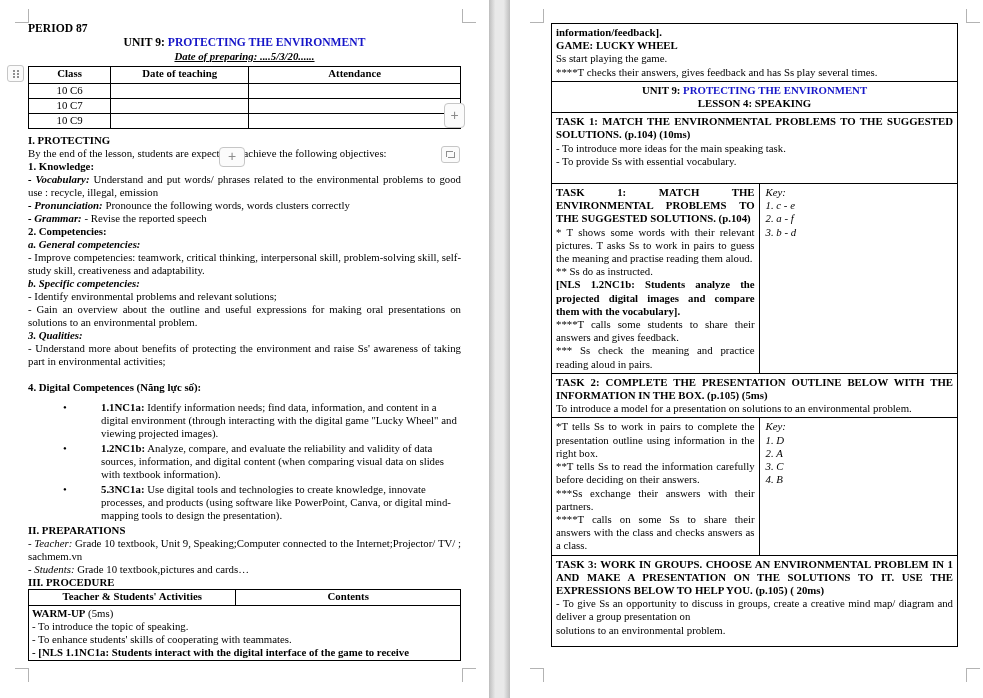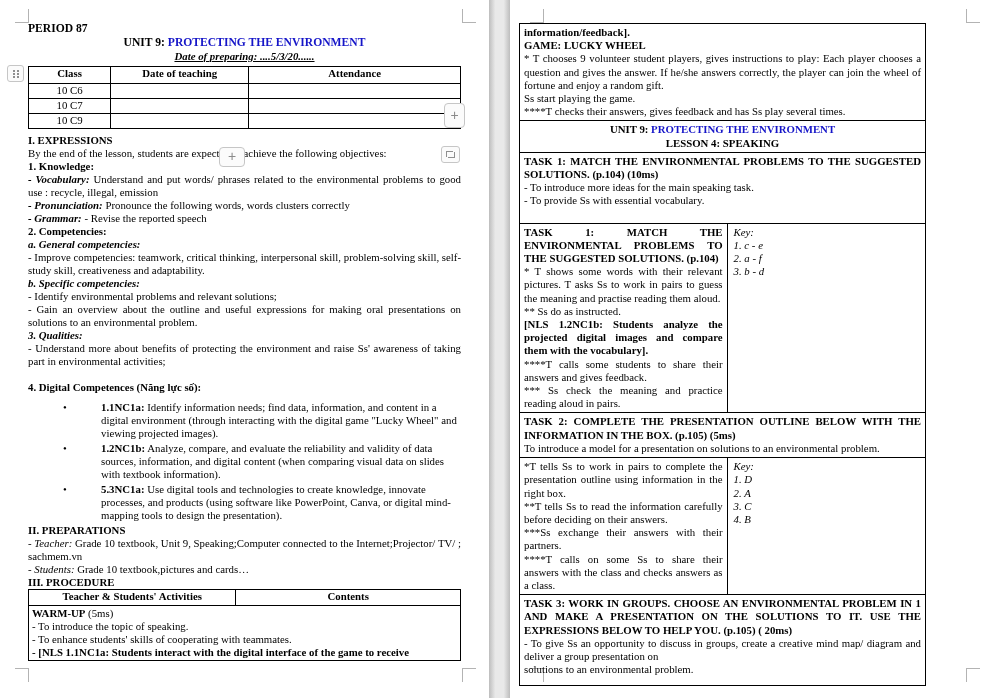--- a/index.html
+++ b/index.html
@@ -50,21 +50,21 @@
   .plus-below{left:219px;top:147px;width:26px;height:20px;}
   .handle-btn{left:7px;top:65px;width:17px;height:17px;border-radius:3px;}
   .handle-btn .dots{position:absolute;left:5px;top:4px;width:2px;height:2px;background:#8f8f8f;
     box-shadow:4px 0 0 #8f8f8f,0 3px 0 #8f8f8f,4px 3px 0 #8f8f8f,0 6px 0 #8f8f8f,4px 6px 0 #8f8f8f;}
   .resize-btn{left:441px;top:146px;width:19px;height:17px;border-radius:3px;}
   .resize-btn .c1{position:absolute;left:4px;top:4px;width:6px;height:5px;
     border-top:1px solid #8f8f8f;border-left:1px solid #8f8f8f;}
   .resize-btn .c2{position:absolute;right:4px;bottom:4px;width:6px;height:5px;
     border-bottom:1px solid #8f8f8f;border-right:1px solid #8f8f8f;}
   
-  .p2table{position:absolute;left:9px;top:23px;width:407px;border:1px solid #000;box-sizing:border-box;
+  .p2table{position:absolute;left:41px;top:23px;width:407px;border:1px solid #000;box-sizing:border-box;
     font-size:10.8px;line-height:13.2px;}
   .p2row{border-top:1px solid #000;padding:2px 4px;}
   .p2row:first-child{border-top:none;}
   .split{display:flex;padding:0;}
   .split .lcol{width:51%;box-sizing:border-box;padding:2px 4px;}
   .split .rcol{width:49%;box-sizing:border-box;padding:2px 6px;border-left:1px solid #000;}
   .pad-bottom{padding-bottom:15px;}
 </style>
 </head>
 <body>
@@ -106,21 +106,21 @@
         </tr>
         <tr>
           <td>10 C9</td>
           <td></td>
           <td></td>
         </tr>
       </tbody>
         </table>
 
       <div class="sec">
-        <p class="b">I. EXPRESSIONS</p>
+        <p class="b">I. PROTECTING</p>
         <p>By the end of the lesson, students are expected to achieve the following objectives:</p>
         <p class="b">1. Knowledge:</p>
         <p class="just"><span class="bi">- Vocabulary:</span><span> Understand and put words/ phrases related to the environmental problems to good use : recycle, illegal, emission</span></p>
         <p><span class="bi">- Pronunciation:</span><span> Pronounce the following words, words clusters correctly</span></p>
         <p><span class="bi">- Grammar:</span><span> - Revise the reported speech</span></p>
         <p class="b">2. Competencies:</p>
         <p class="bi">a. General competencies:</p>
         <p class="just">- Improve competencies: teamwork, critical thinking, interpersonal skill, problem-solving skill, self-study skill, creativeness and adaptability.</p>
         <p class="bi">b. Specific competencies:</p>
         <p>- Identify environmental problems and relevant solutions;</p>
@@ -193,21 +193,20 @@
     <div class="mark tl" style="left:20px;top:9px;"></div>
     <div class="mark tr" style="left:456px;top:9px;"></div>
     <div class="mark bl" style="left:20px;top:668px;"></div>
     <div class="mark br" style="left:456px;top:668px;"></div>
 
     <div class="p2table">
 
       <div class="p2row">
         <p class="b">information/feedback].</p>
         <p class="b">GAME: LUCKY WHEEL</p>
-        <p class="just">* T chooses 9 volunteer student players, gives instructions to play: Each player chooses a question and gives the answer. If he/she answers correctly, the player can join the wheel of fortune and enjoy a random gift.</p>
         <p>Ss start playing the game.</p>
         <p>****T checks their answers, gives feedback and has Ss play several times.</p>
       </div>
 
       <div class="p2row center">
         <p class="b"><span>UNIT 9: </span><span class="blue">PROTECTING THE ENVIRONMENT</span></p>
         <p class="b">LESSON 4: SPEAKING</p>
       </div>
 
       <div class="p2row pad-bottom">

